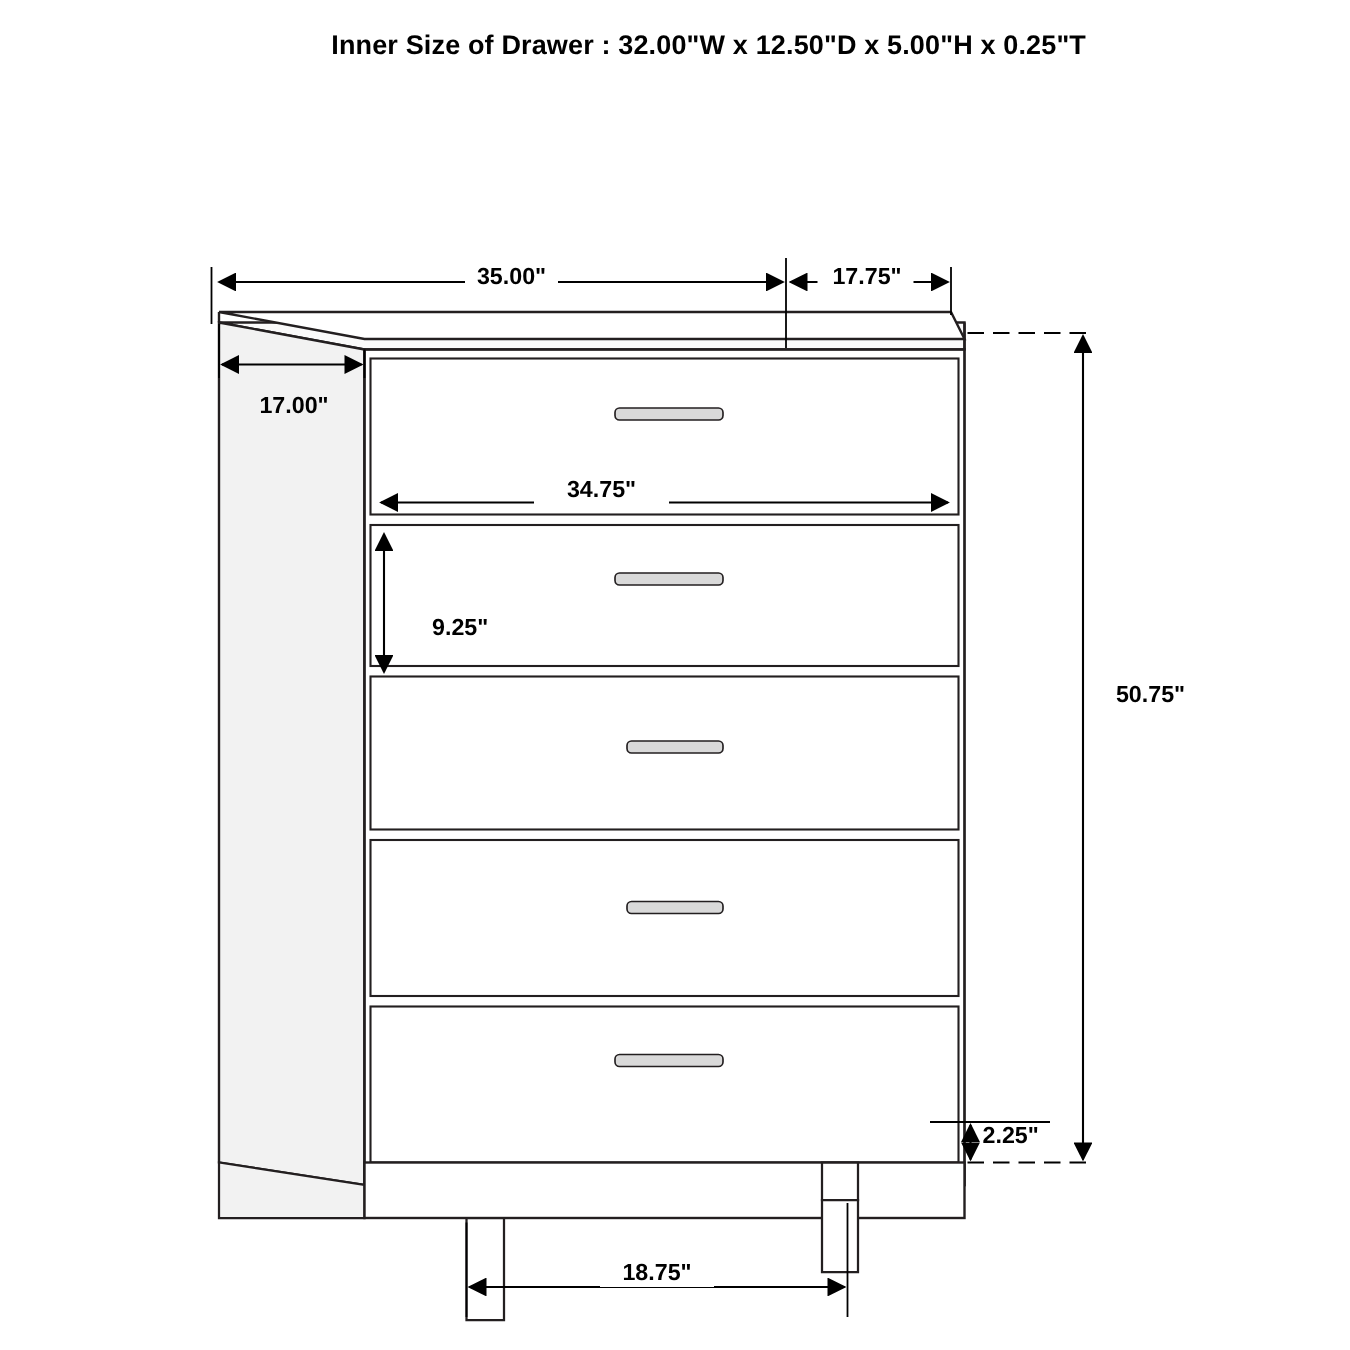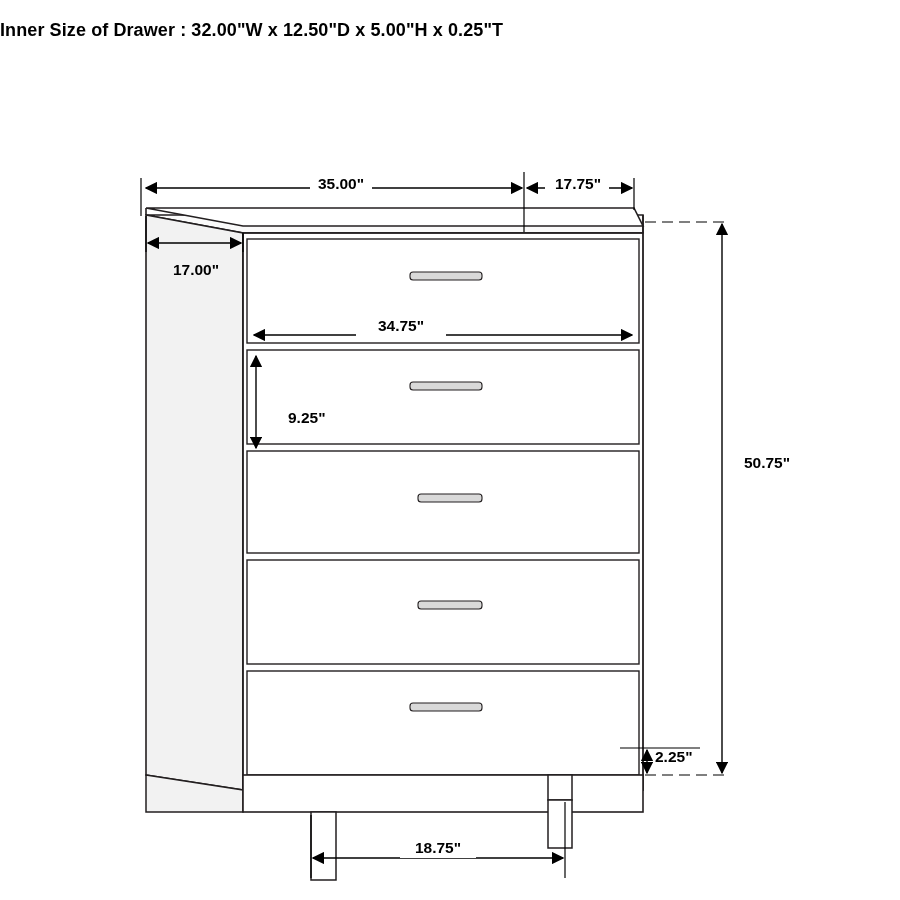--- a/index.html
+++ b/index.html
@@ -19,21 +19,21 @@
     position: absolute;
     left: 0; top: 0;
     width: 900px;
     height: 900px;
   }
   .title {
     position: absolute;
     left: 0;
     top: 20px;
     width: 724px;
-    text-align: left;
+    text-align: right;
     font-size: 18px;
     font-weight: bold;
     letter-spacing: 0.1px;
     white-space: pre;
   }
   svg.diagram {
     position: absolute;
     left: 0;
     top: 0;
     width: 900px;

